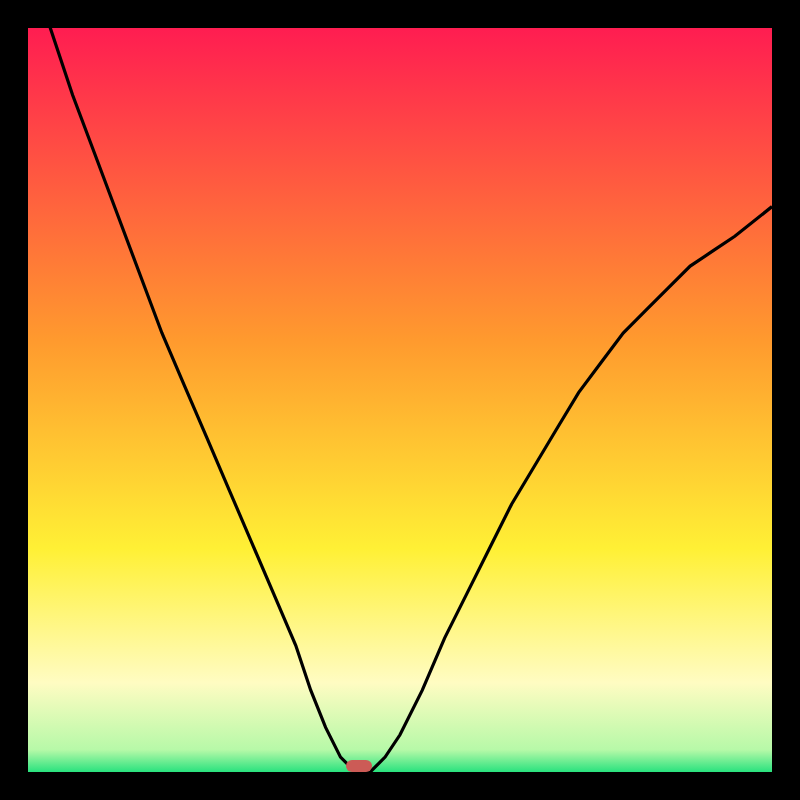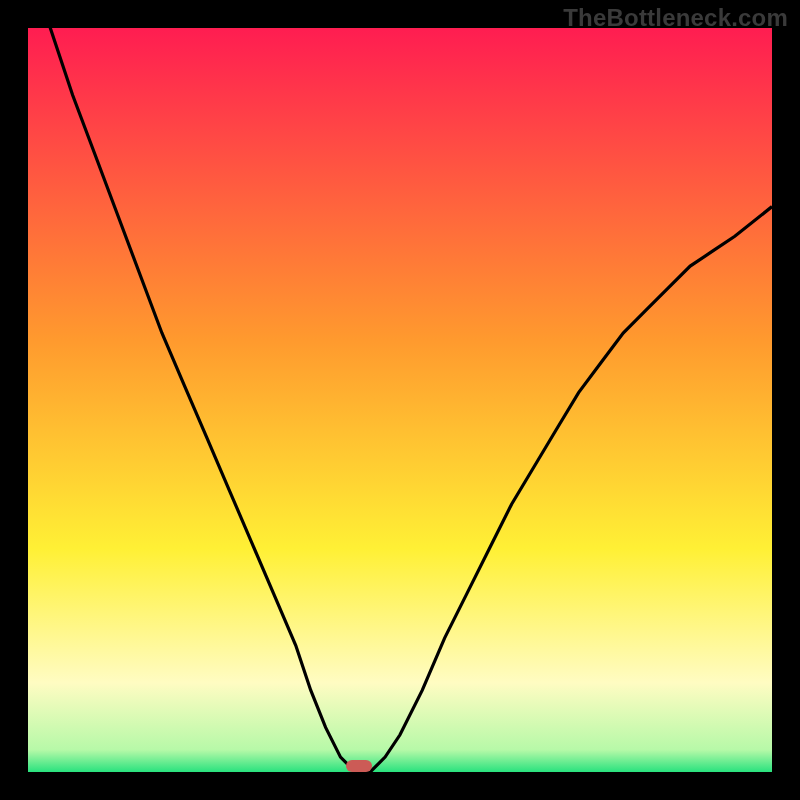--- a/index.html
+++ b/index.html
@@ -50,21 +50,20 @@
     border-radius: 6px;
     background: #cc5b56;
     transform: translate(-50%, -50%);
     z-index: 2;
   }
 </style>
 </head>
 <body>
 
 <div class="frame">
-  <div class="watermark">TheBottleneck.com</div>
 
   <div class="plot">
     <svg class="gradient-bg" viewBox="0 0 744 744" preserveAspectRatio="none">
       <defs>
         <linearGradient id="bg-grad" x1="0" y1="0" x2="0" y2="1">
             <stop offset="0%" stop-color="#ff1d51"></stop>
             <stop offset="42%" stop-color="#ff9a2e"></stop>
             <stop offset="70%" stop-color="#fff035"></stop>
             <stop offset="88%" stop-color="#fffcc2"></stop>
             <stop offset="97%" stop-color="#b7f9a8"></stop>

